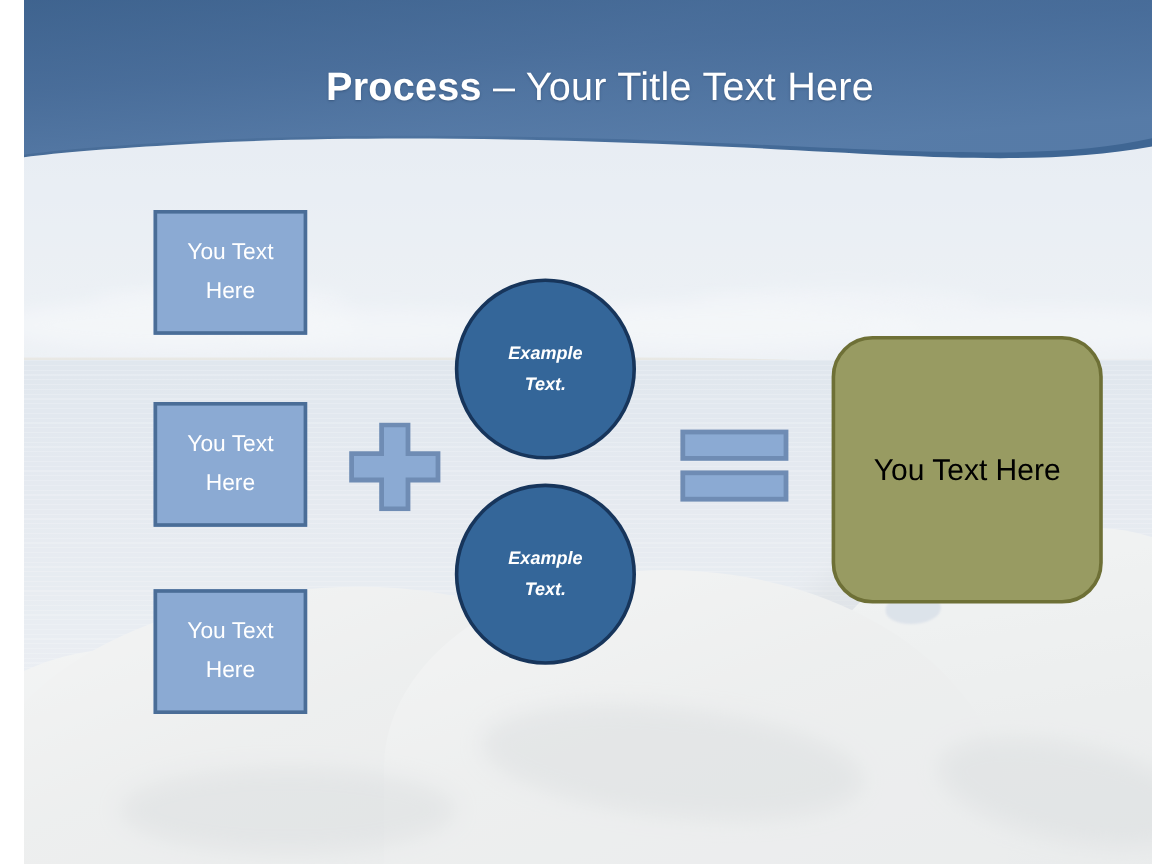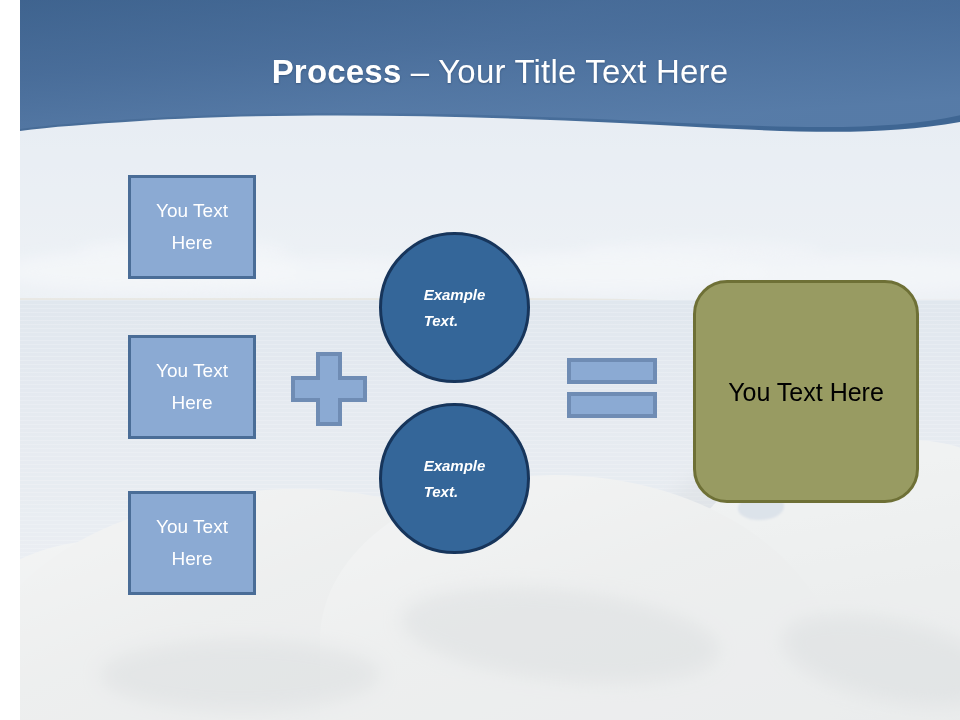--- a/index.html
+++ b/index.html
@@ -219,21 +219,21 @@
     position: absolute;
     width: 151px;
     height: 151px;
     border-radius: 50%;
     background: #346699;
     border: 3px solid #17355B;
     box-sizing: border-box;
     display: flex;
     align-items: center;
     justify-content: center;
-    text-align: left;
+    text-align: center;
     color: #ffffff;
     font-size: 15px;
     line-height: 26px;
     font-weight: bold;
     font-style: italic;
   }
   .circle-node.n1 { left: 359px; top: 232px; }
   .circle-node.n2 { left: 359px; top: 403px; }
 
   .result-box {

